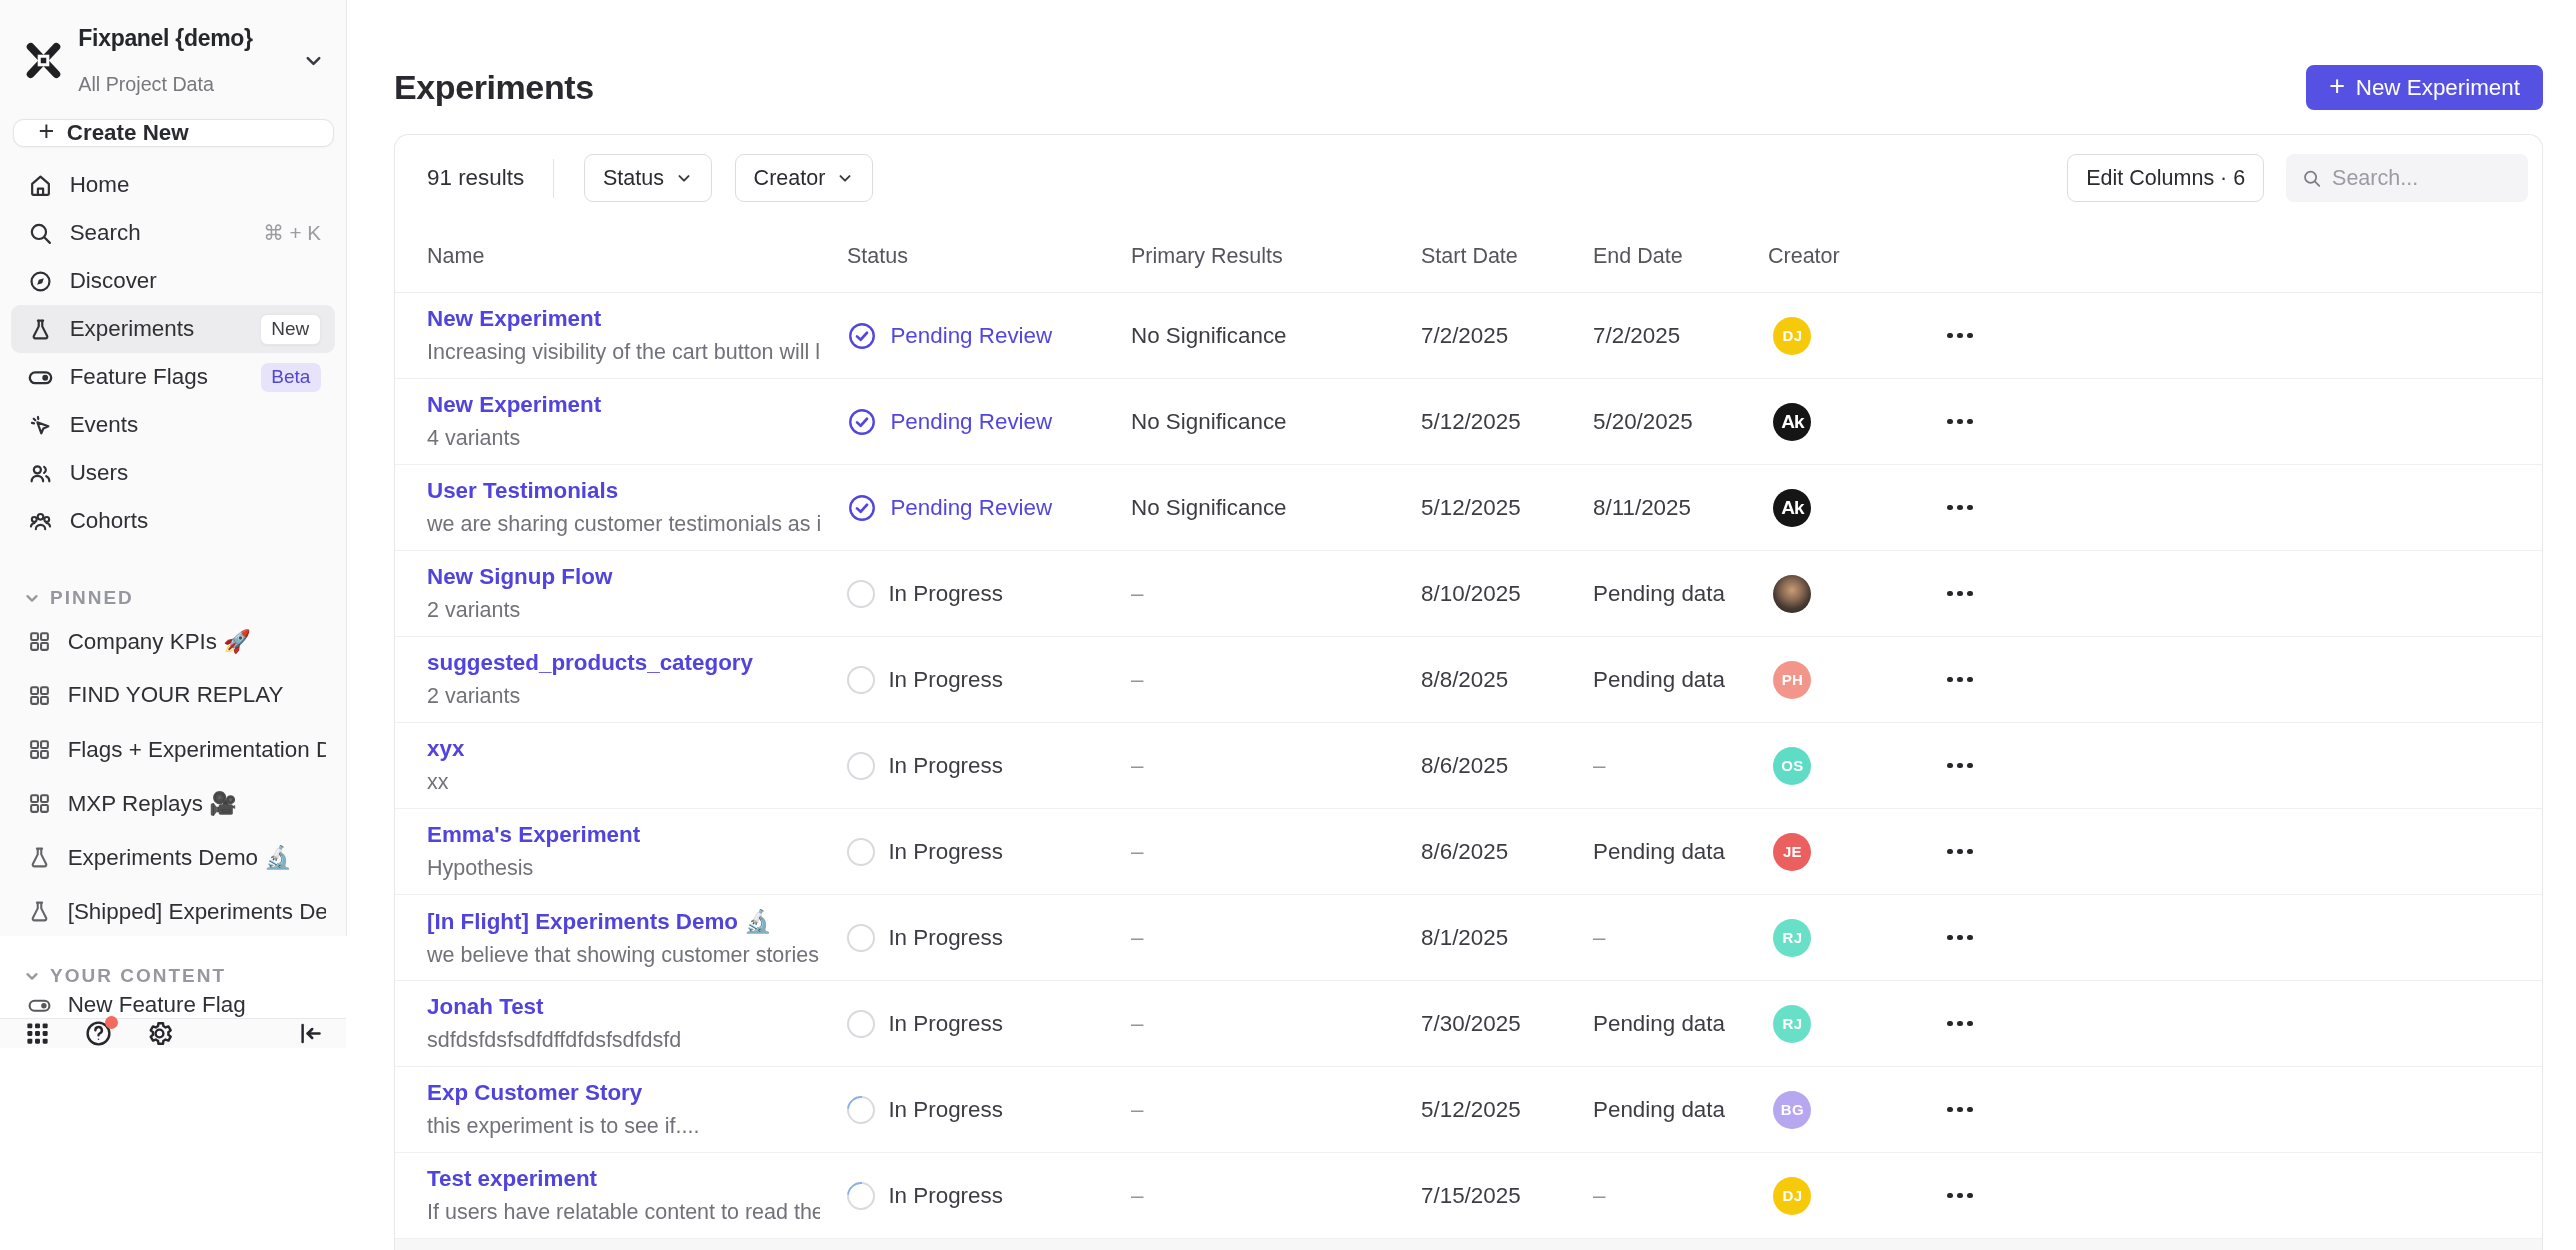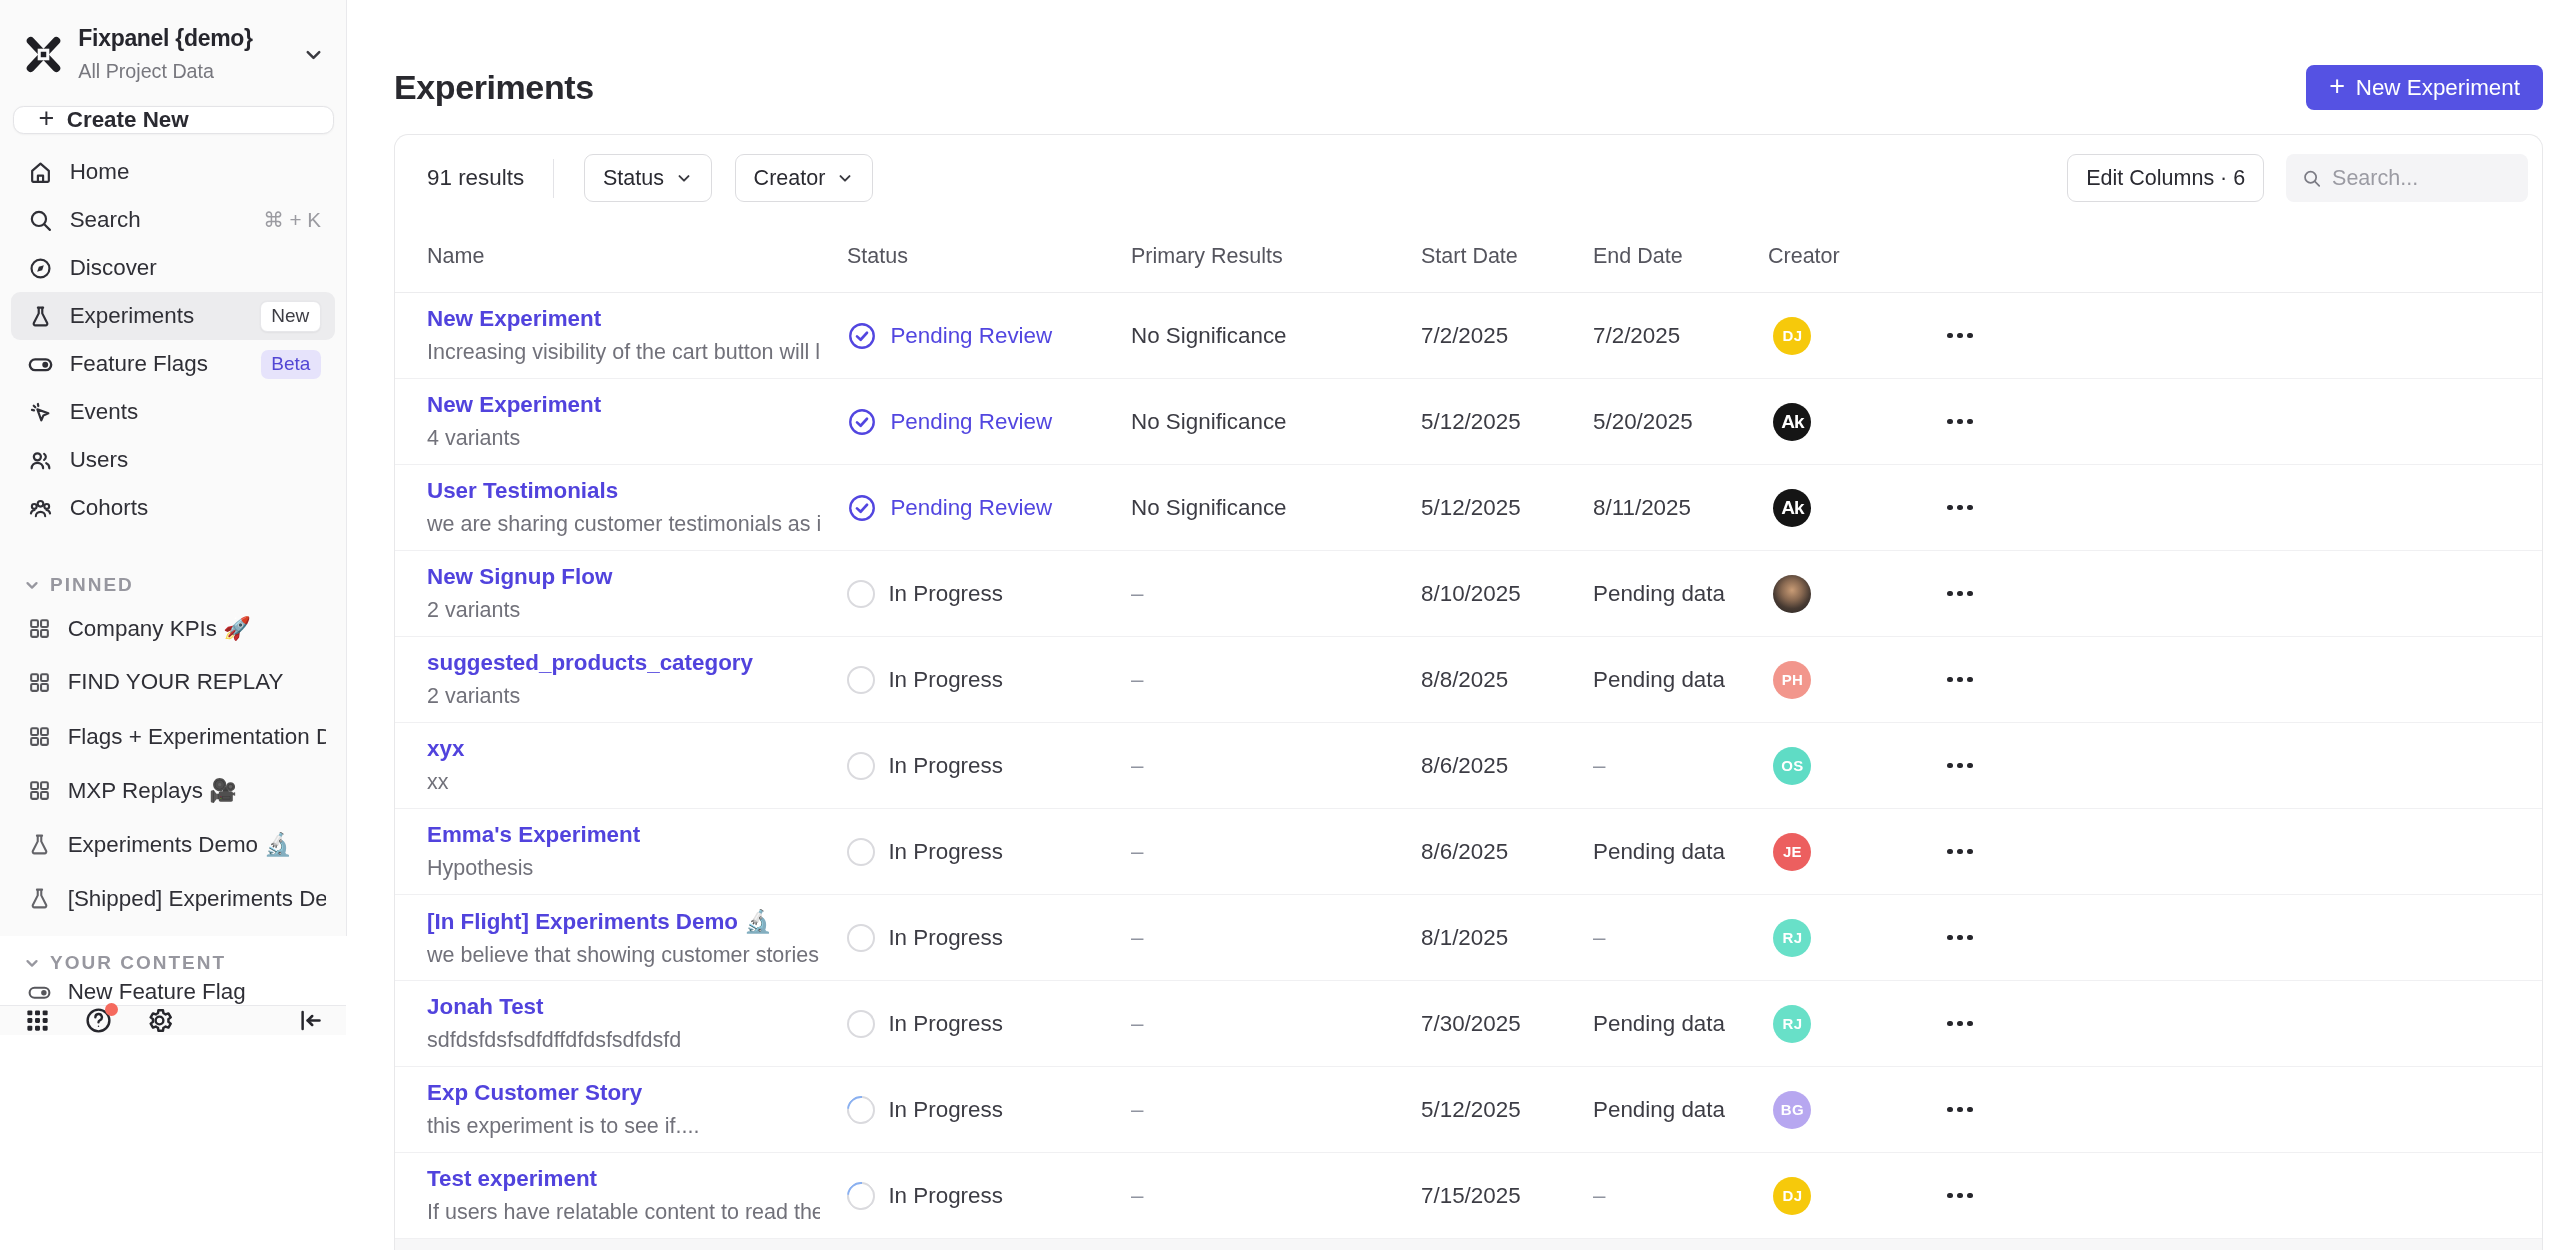--- a/index.html
+++ b/index.html
@@ -12,21 +12,21 @@
 
   
   .sidebar {
     width:347px; min-width:347px; height:936px; background:#fafafa;
     border-right:0.9px solid #e9e9ec; display:flex; flex-direction:column; position:relative;
   }
   .proj { display:flex; align-items:center; padding:25px 21.5px 0 23px; gap:14.3px; cursor:pointer; }
   .proj-logo { width:41px; height:41px; position:relative; flex:none; }
   .proj-meta { flex:1; min-width:0; }
   .proj-name { font-size:23px; font-weight:700; color:#26262d; letter-spacing:-0.3px; white-space:nowrap; }
-  .proj-sub { font-size:19.7px; color:#77777e; margin-top:8px; white-space:nowrap; }
+  .proj-sub { font-size:19.7px; color:#77777e; margin-top:21px; white-space:nowrap; }
   .create-btn {
     margin:23px 12.5px 0; height:41px; background:#ffffff; border:0.9px solid #e4e4e7;
     border-radius:10.7px; box-shadow:0 0.9px 1.8px rgba(0,0,0,0.04);
     display:flex; align-items:center; padding-left:25px; gap:12.5px; cursor:pointer;
   }
   .create-plus { font-size:27px; font-weight:400; color:#2f2f36; line-height:1; margin-top:-2.7px; }
   .create-label { font-size:22.4px; font-weight:600; color:#2a2a31; }
   .nav { margin-top:14.3px; }
   .nav-item {
     height:48px; margin:0 10.7px; padding:0 14.3px 0 16px; border-radius:9px;

